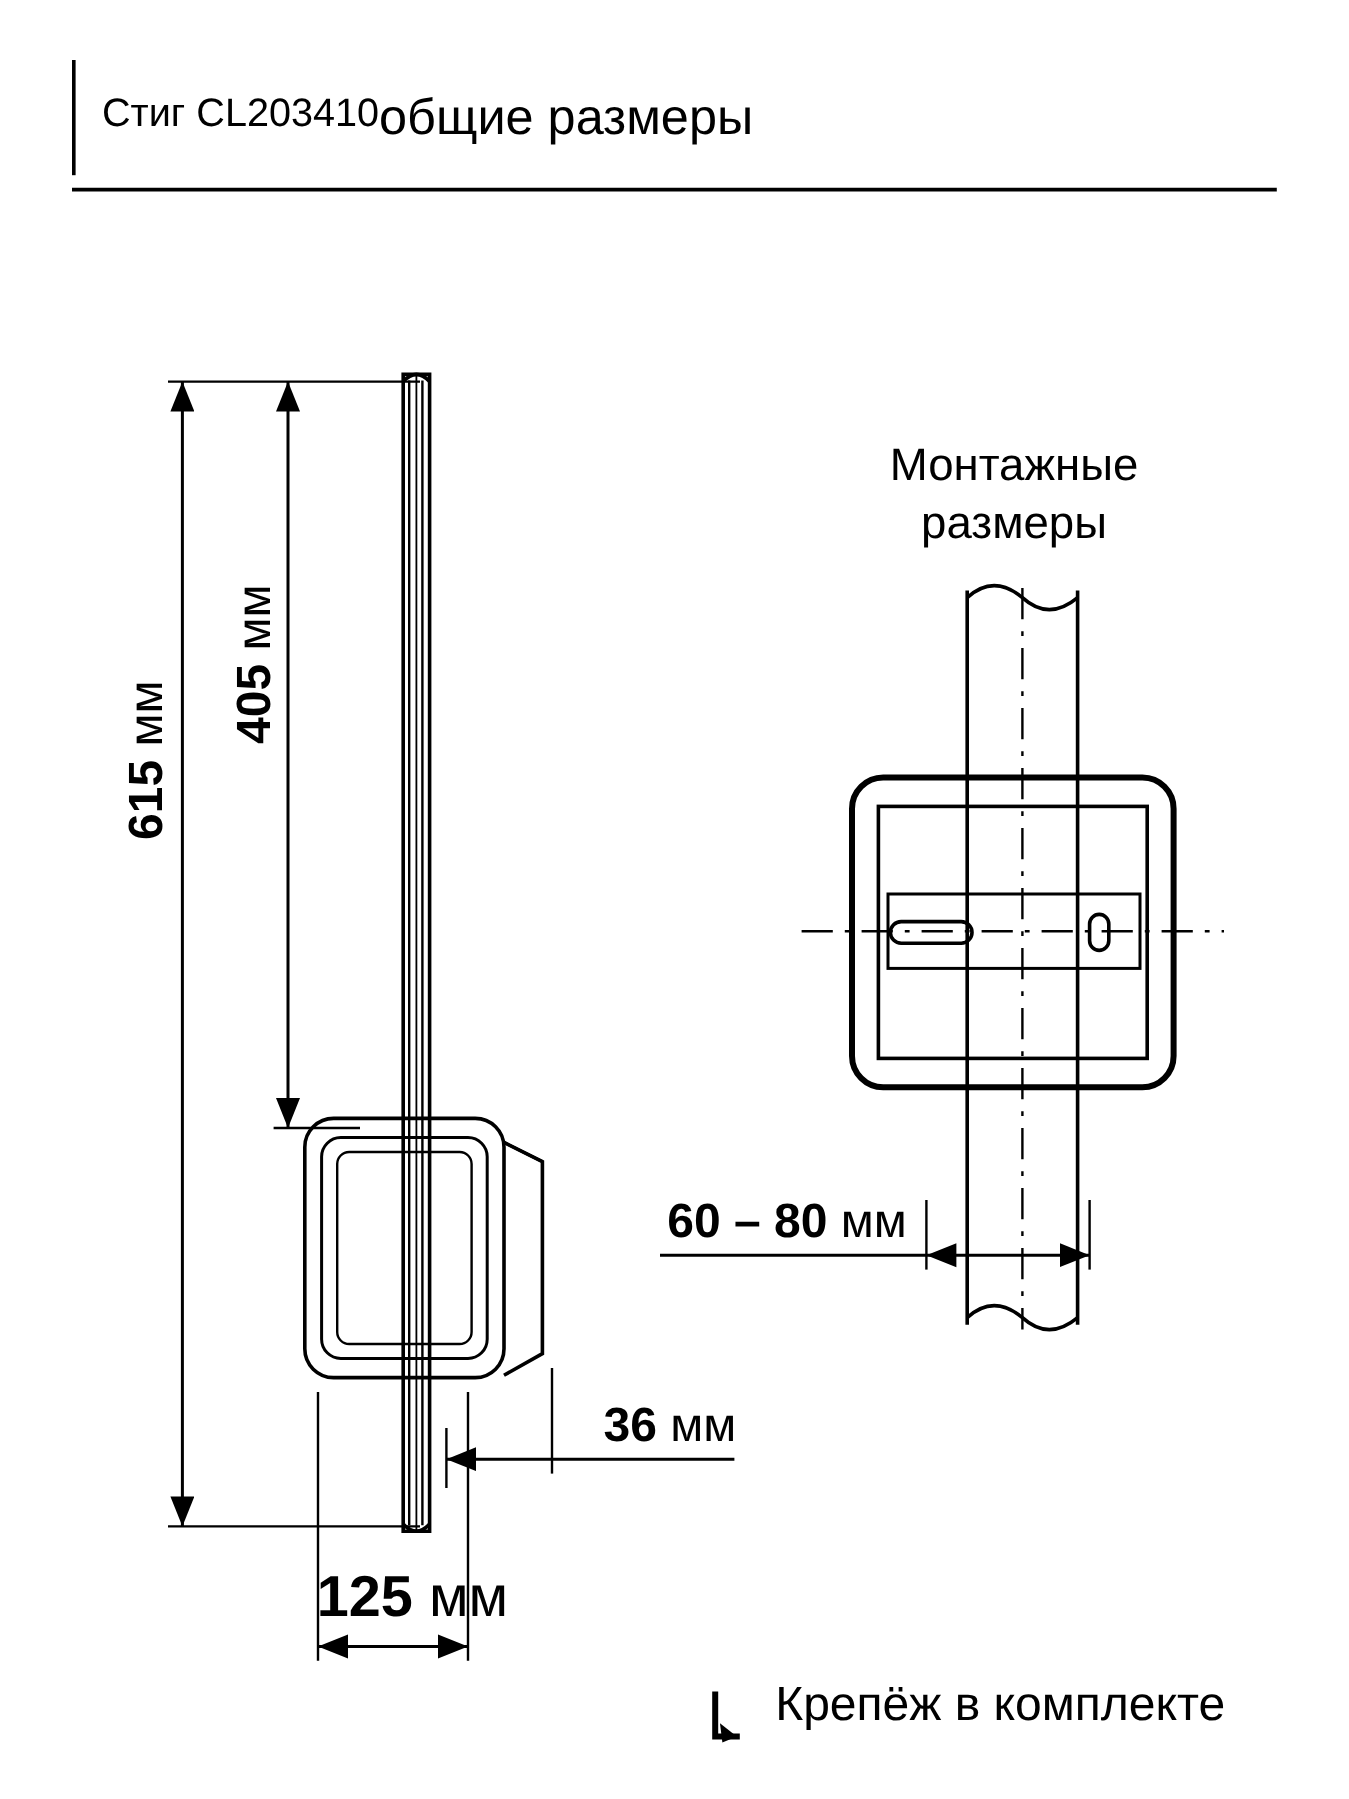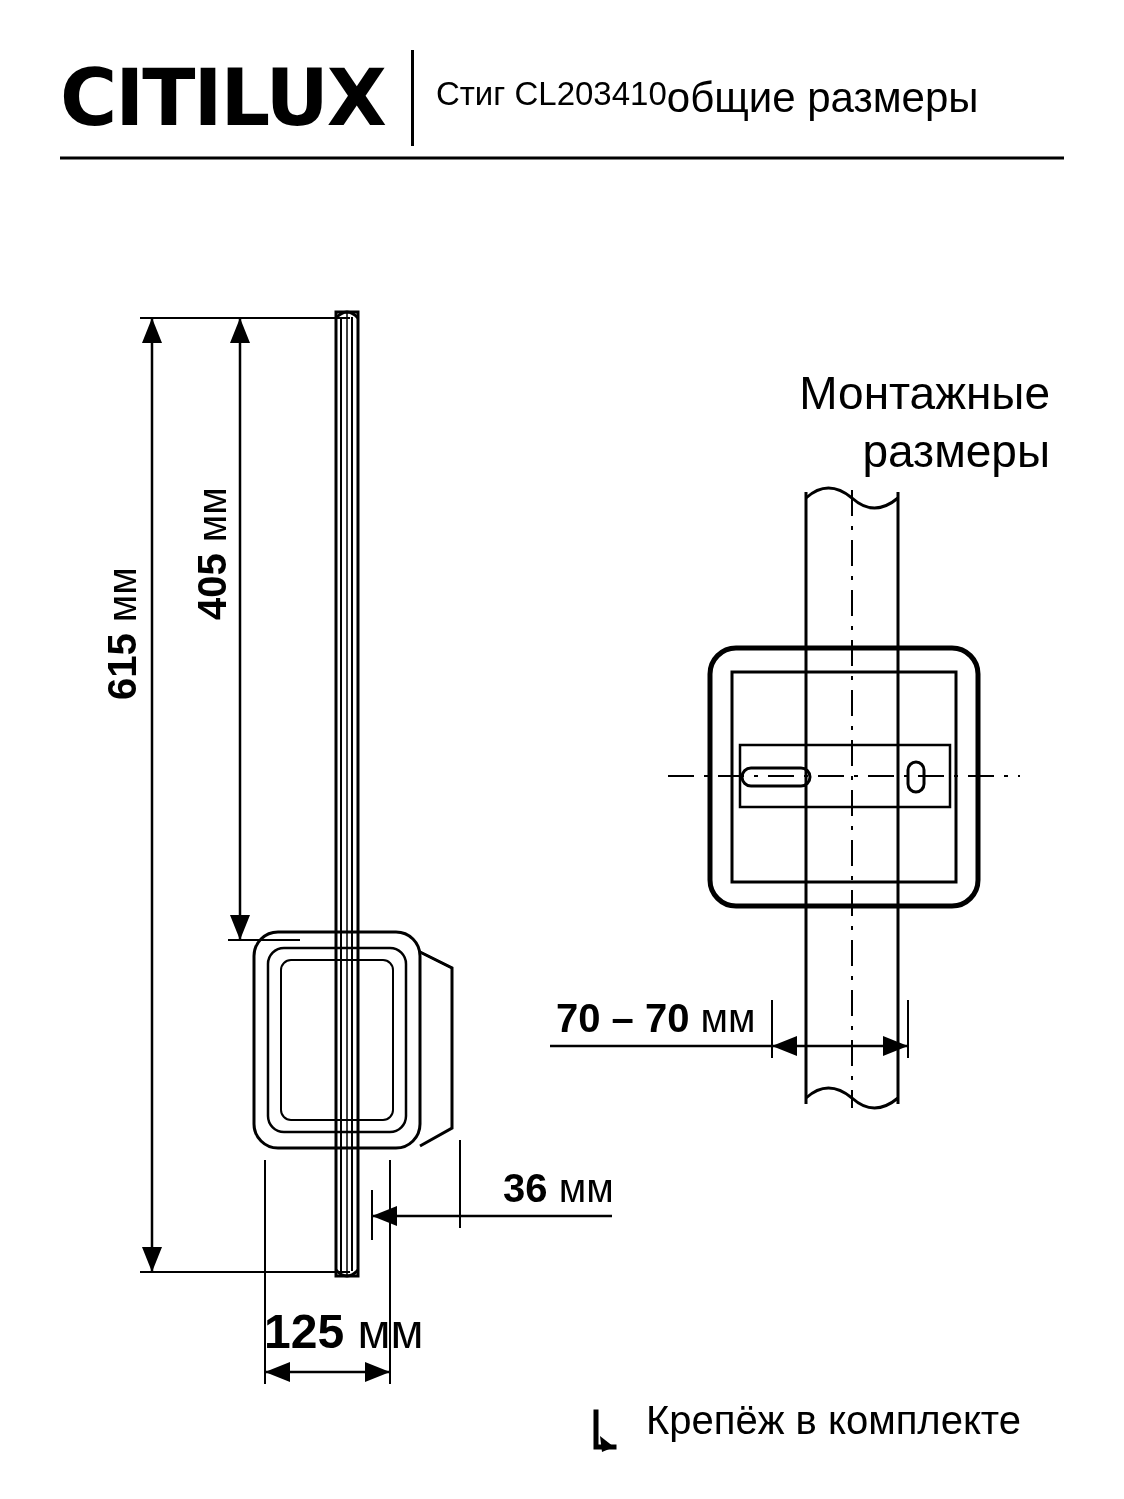--- a/index.html
+++ b/index.html
@@ -84,31 +84,30 @@
     position: absolute;
     white-space: nowrap;
     font-weight: 700;
   }
   .dim-label .unit {
     font-weight: 400;
   }
 
   .mount-title {
     position: absolute;
-    text-align: right;
-    font-size: 46px;
+    text-align: center;
+    font-size: 38px;
     line-height: 1.25;
     white-space: pre-line;
   }
 </style>
 </head>
 <body>
 
 <div class="header">
-  <div class="logo">CITILUX</div>
   <div class="header-divider"></div>
   <div class="header-titles">
     <div class="model-name">Стиг CL203410</div>
     <div class="doc-title">общие размеры</div>
   </div>
 </div>
 
 <svg class="canvas" viewBox="0 0 1124 1499">
   <defs>
     <marker id="arrEnd" markerWidth="12" markerHeight="12" refX="10" refY="4" orient="auto">
@@ -211,21 +210,21 @@
 
 <div class="dim-label" style="left:264px; top:1304px; font-size:48px;">
   <span>125</span><span class="unit"> </span><span class="unit">мм</span>
 </div>
 
 <div class="dim-label" style="left:503px; top:1166px; font-size:40px;">
   <span>36</span><span class="unit"> </span><span class="unit">мм</span>
 </div>
 
 <div class="dim-label" style="left:556px; top:996px; font-size:40px;">
-  <span>70 – 70</span><span class="unit"> </span><span class="unit">мм</span>
+  <span>60 – 80</span><span class="unit"> </span><span class="unit">мм</span>
 </div>
 
 <div class="mount-title" style="left:640px; top:365px; width:410px;">Монтажные
 размеры</div>
 
 <div class="footer">
   <div style="width:46px;height:46px;"></div>
   <div class="footer-text">Крепёж в комплекте</div>
 </div>
 

